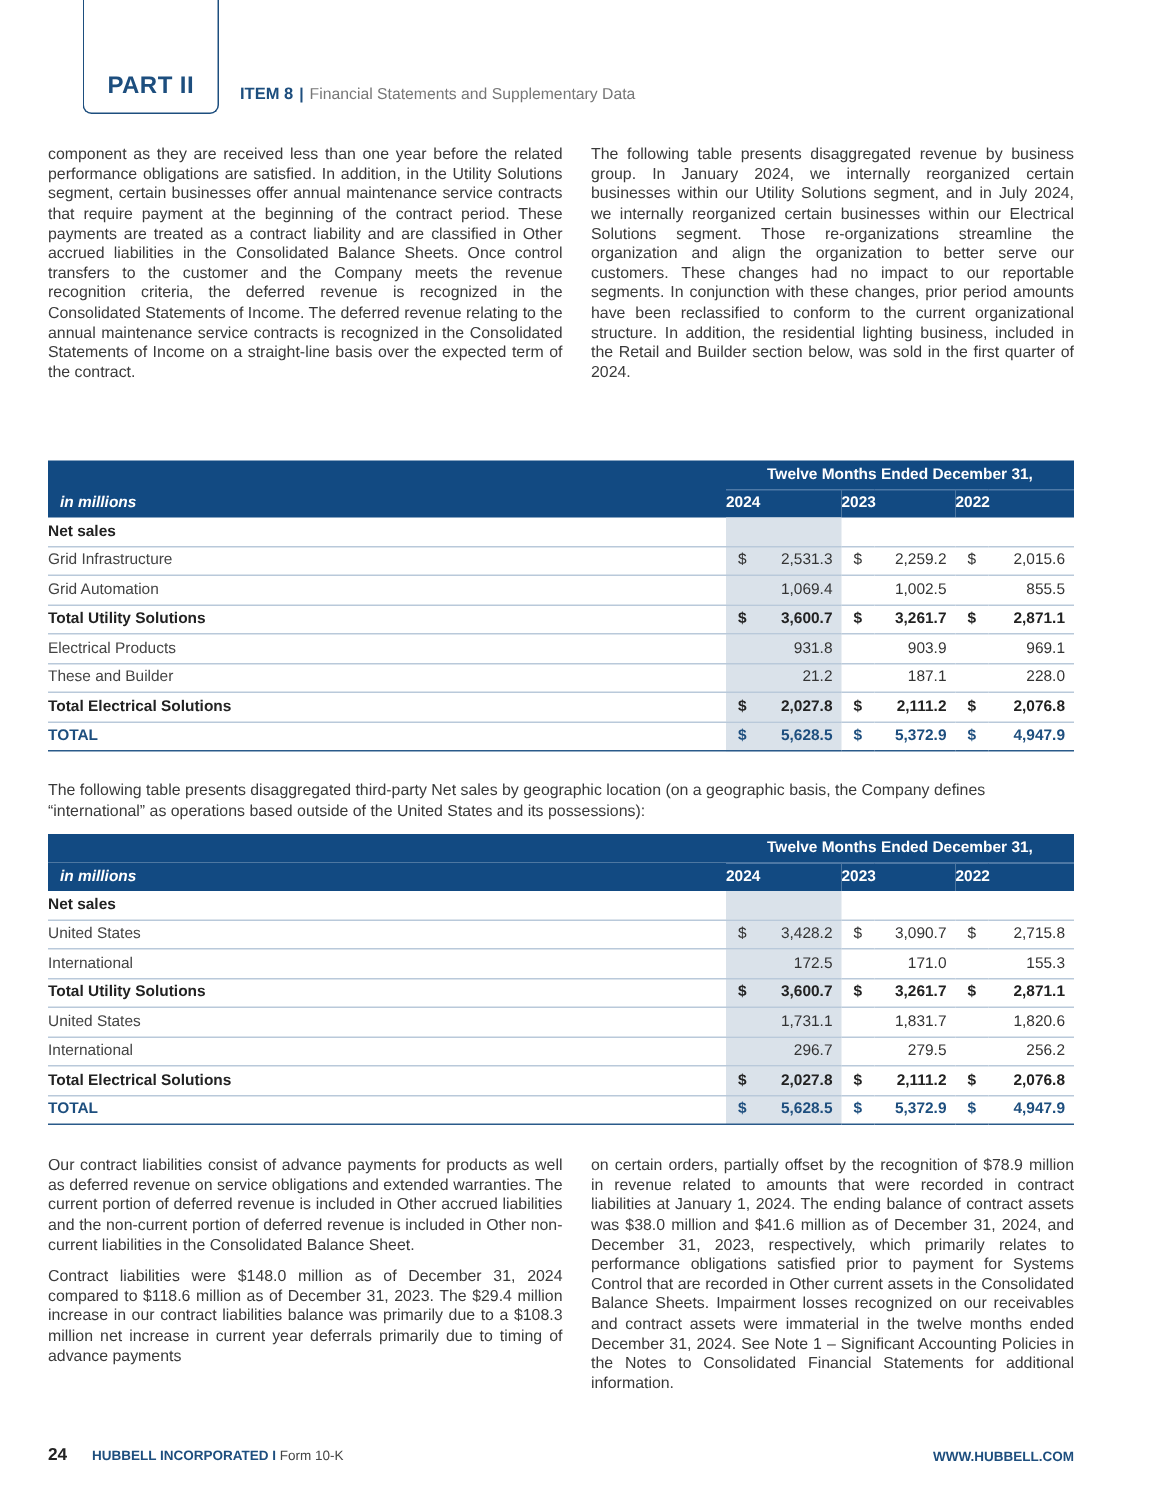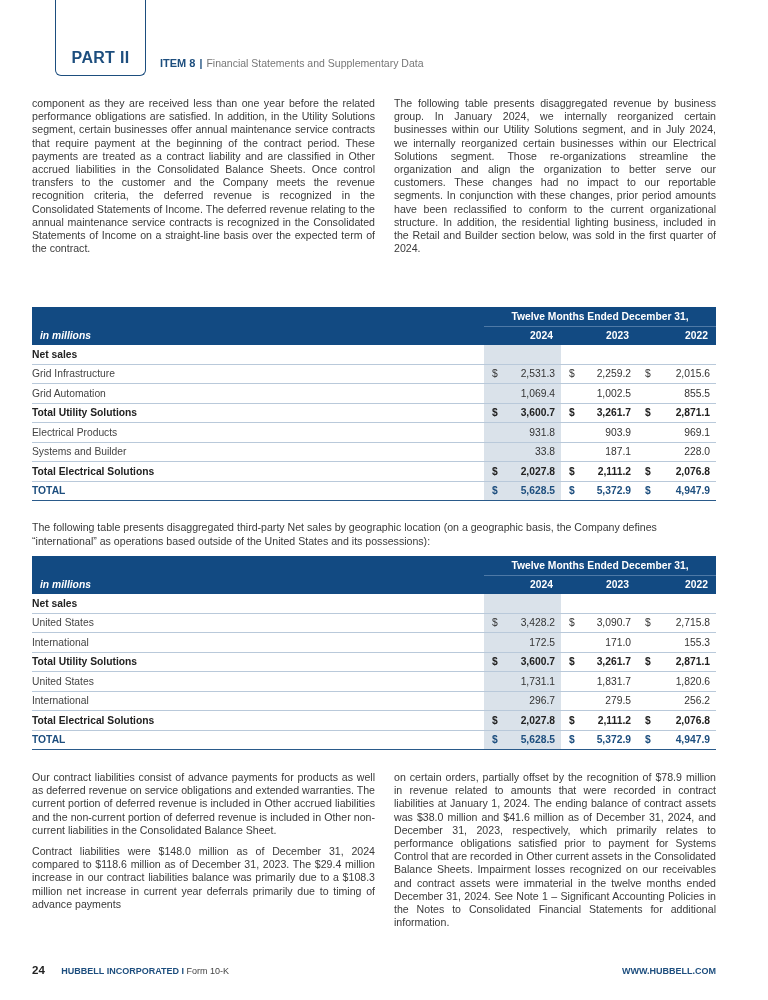--- a/index.html
+++ b/index.html
@@ -11,21 +11,21 @@
   .header-title .sep { color:#1d4e7e; font-weight:bold; margin:0 4px; }
   .col { position:absolute; font-size:10.6px; line-height:13.2px; color:#3a3a3a; text-align:justify; }
   .col p { margin:0 0 8px 0; }
   .col-l { left:32px; width:343px; }
   .col-r { left:394px; width:322px; }
   .table { position:absolute; left:32px; width:684px; border-collapse:collapse; font-size:10.3px; }
   .table td { padding:0; height:18.5px; }
   .thead td { background:#124a82; color:#fff; font-weight:bold; }
   .thead .ph { text-align:center; border-bottom:1px solid #4e79a6; }
   .thead .lab { font-style:italic; padding-left:8px; }
-  .thead .yr { text-align:right; padding-right:8px; }
+  .thead .yr { text-align:left; padding-right:8px; }
   .row td { border-bottom:1px solid #b9c9da; }
   .lbl { padding-left:8px; }
   .ind { padding-left:39px; color:#444;margin-left:46px; }
   .bold td { font-weight:bold; color:#222; border-top:1.5px solid #2a5a8a; }
   .total td { font-weight:bold; color:#1d4e7e; border-top:1.5px solid #2a5a8a; border-bottom:1.5px solid #2a5a8a; }
   .shade { background:#dae2ea; }
   .cur { width:14px; text-align:left; padding-left:8px !important; }
   .num { text-align:right; padding-right:6px !important; }
   .mid-text { position:absolute; left:32px; width:690px; top:520px; font-size:10.6px; line-height:14px; color:#3a3a3a; }
   .section-title { font-size:15px; font-weight:bold; color:#1d4e7e; margin:0 0 8px 0; }
@@ -108,23 +108,23 @@
       <tr class="row">
         <td class="ind">Electrical Products</td>
         <td class="cur shade"></td>
         <td class="num shade">931.8</td>
         <td class="cur"></td>
         <td class="num">903.9</td>
         <td class="cur"></td>
         <td class="num">969.1</td>
       </tr>
       <tr class="row">
-        <td class="ind">Systems and Builder</td>
-        <td class="cur shade"></td>
-        <td class="num shade">33.8</td>
+        <td class="ind">These and Builder</td>
+        <td class="cur shade"></td>
+        <td class="num shade">21.2</td>
         <td class="cur"></td>
         <td class="num">187.1</td>
         <td class="cur"></td>
         <td class="num">228.0</td>
       </tr>
       <tr class="row bold">
         <td class="lbl">Total Electrical Solutions</td>
         <td class="cur shade">$</td>
         <td class="num shade">2,027.8</td>
         <td class="cur">$</td>

